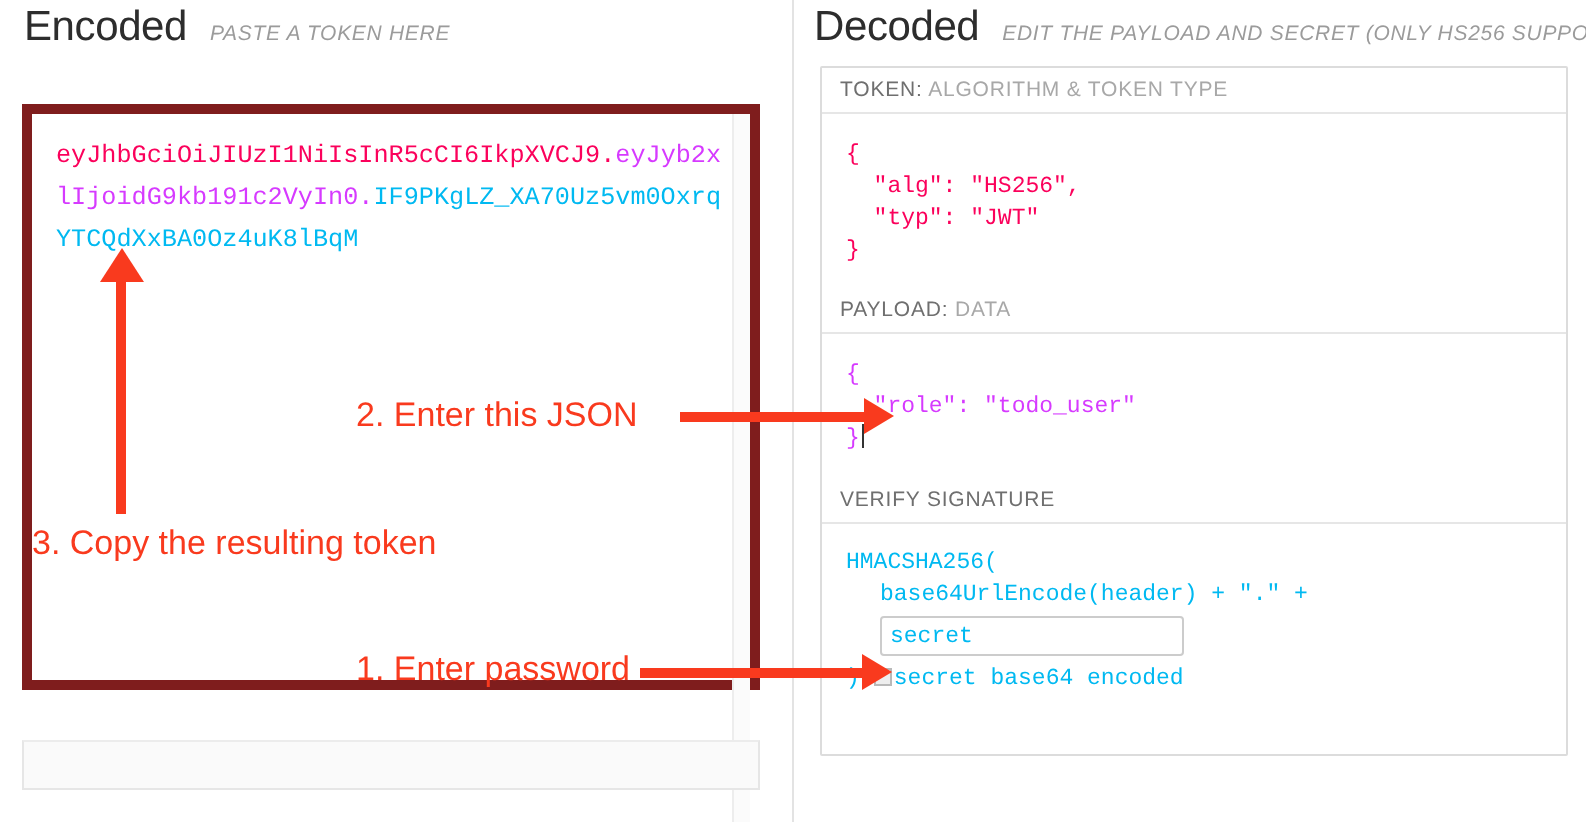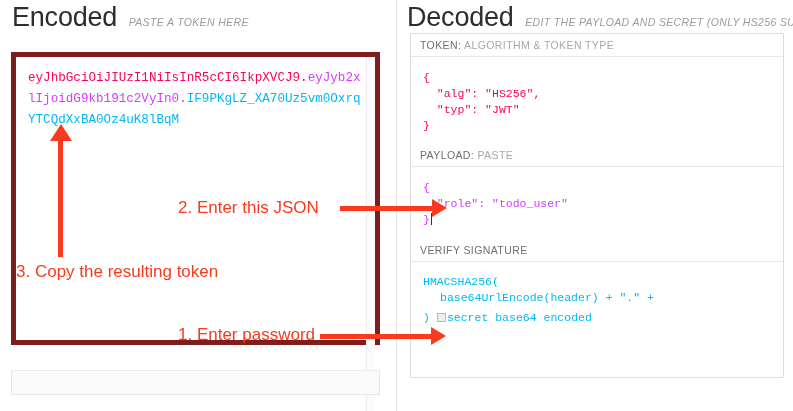--- a/index.html
+++ b/index.html
@@ -35,21 +35,21 @@
   
   .title-row {
     position: absolute;
     left: 12px;
     top: 2px;
     white-space: nowrap;
   }
   .col-right .title-row { left: 9px; }
 
   .title-main {
-    font-size: 27px;
+    font-size: 21px;
     font-weight: 400;
     color: #2d2d2d;
     letter-spacing: -0.2px;
     display: inline-block;
     vertical-align: baseline;
   }
   .title-sub {
     font-size: 10.5px;
     color: #9b9b9b;
     letter-spacing: 0.35px;
@@ -297,27 +297,27 @@
 </div>
 
 <div class="decoded-panel">
 
   <div class="dec-section-label"><span class="lbl-strong">TOKEN:</span> <span>ALGORITHM &amp; TOKEN TYPE</span></div>
   <div class="dec-body body-header">{
   "alg": "HS256",
   "typ": "JWT"
 }</div>
 
-  <div class="dec-section-label"><span class="lbl-strong">PAYLOAD:</span> <span>PASTE</span></div>
+  <div class="dec-section-label"><span class="lbl-strong">PAYLOAD:</span> <span>DATA</span></div>
   <div class="dec-body body-payload"><span>{
   "role": "todo_user"
 }</span><span class="caret"></span></div>
 
   <div class="dec-section-label"><span class="lbl-strong">VERIFY SIGNATURE</span></div>
-  <div class="dec-body body-signature"><span class="sig-line">HMACSHA256(</span><span class="sig-line indent1">base64UrlEncode(header) + "." +</span><span class="sig-last"><span>)</span><span class="b64-checkbox"></span><span>secret base64 encoded</span></span></div>
+  <div class="dec-body body-signature"><span class="sig-line">HMACSHA256(</span><span class="sig-line indent1">base64UrlEncode(header) + "." +</span><input class="secret-input" type="text" value="secret" style=""><span class="sig-last"><span>)</span><span class="b64-checkbox"></span><span>secret base64 encoded</span></span></div>
 
 </div>
 
 <div class="anno anno-2">2. Enter this JSON</div>
 <div class="arrow-h arrow2">
   <div class="shaft"></div>
   <div class="head"></div>
 </div>
 
 <div class="anno anno-3">3. Copy the resulting token</div>

